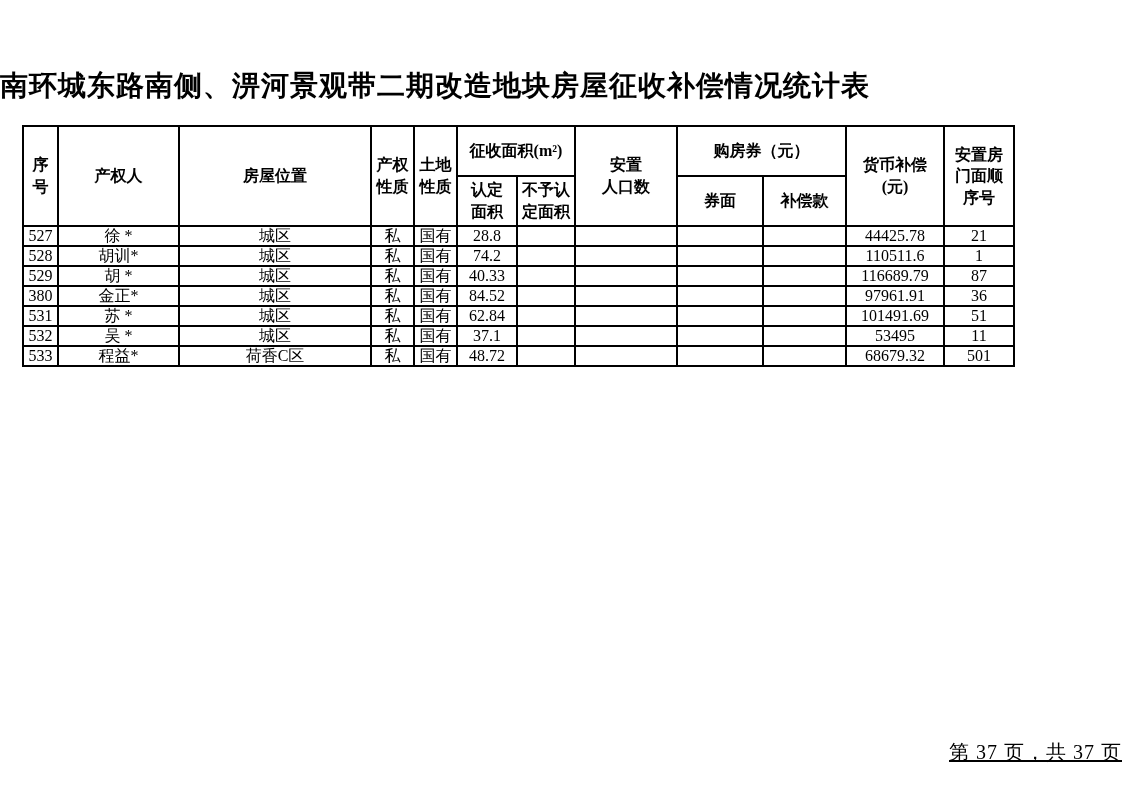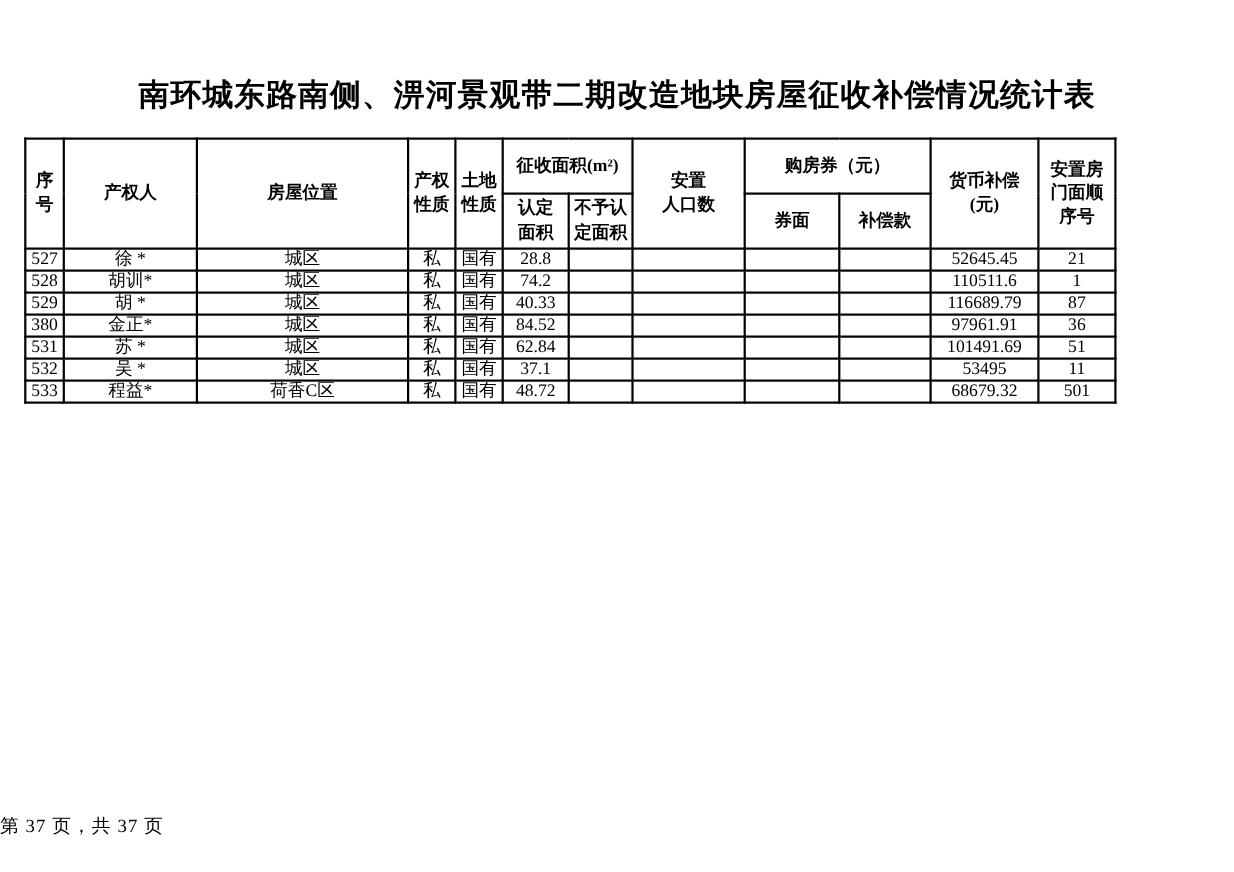--- a/index.html
+++ b/index.html
@@ -10,21 +10,21 @@
     background: #ffffff;
     position: relative;
     color: #000000;
     font-family: "Liberation Serif", "DejaVu Serif", serif;
   }
   .doc-title {
     position: absolute;
     top: 67px;
     left: 0;
     width: 100%;
-    text-align: center;
+    text-align: left;
     font-family: "Liberation Sans", "DejaVu Sans", sans-serif;
     font-weight: 700;
     font-size: 28px;
     letter-spacing: 1px;
     white-space: nowrap;
   }
   table.stat-table {
     position: absolute;
     top: 125px;
     left: 22px;
@@ -46,23 +46,24 @@
     line-height: 1.35;
   }
   .stat-table td { line-height: 1.1; }
   tr.hrow  { height: 50px; }
   tr.drow  { height: 20px; }
   .page-footer {
     position: absolute;
     top: 739px;
     left: 0;
     width: 100%;
-    text-align: left;
-    font-size: 17px;
+    text-align: right;
+    font-size: 20px;
     letter-spacing: 1px;
+    text-decoration: underline;
   }
 </style>
 </head>
 <body>
 
 <div class="doc-title">南环城东路南侧、淠河景观带二期改造地块房屋征收补偿情况统计表</div>
 
 <table class="stat-table">
   <colgroup>
     <col style="width:35px">
@@ -112,21 +113,21 @@
       <td>527</td>
       <td>徐 *</td>
       <td>城区</td>
       <td>私</td>
       <td>国有</td>
       <td>28.8</td>
       <td></td>
       <td></td>
       <td></td>
       <td></td>
-      <td>52645.45</td>
+      <td>44425.78</td>
       <td>21</td>
     </tr>
     <tr class="drow">
       <td>528</td>
       <td>胡训*</td>
       <td>城区</td>
       <td>私</td>
       <td>国有</td>
       <td>74.2</td>
       <td></td>

